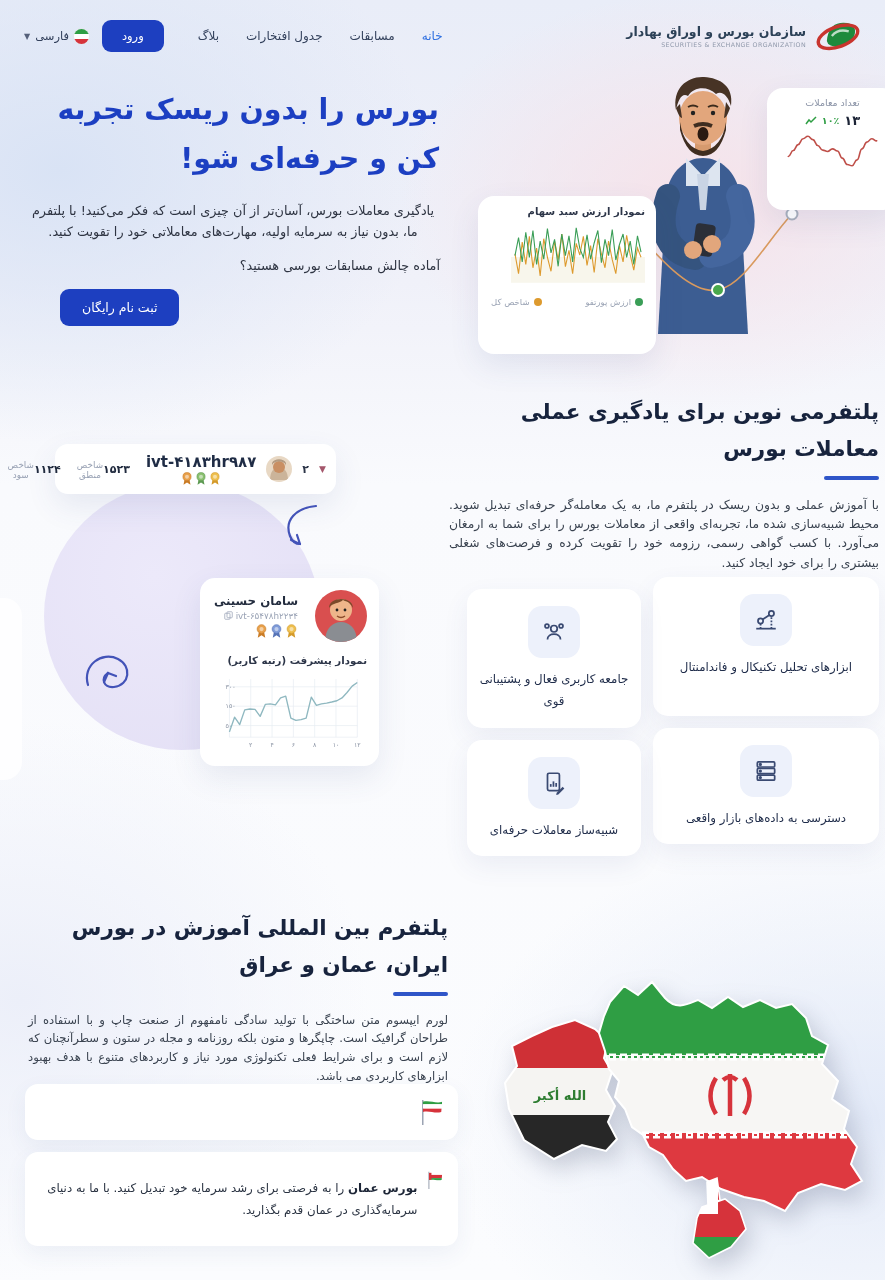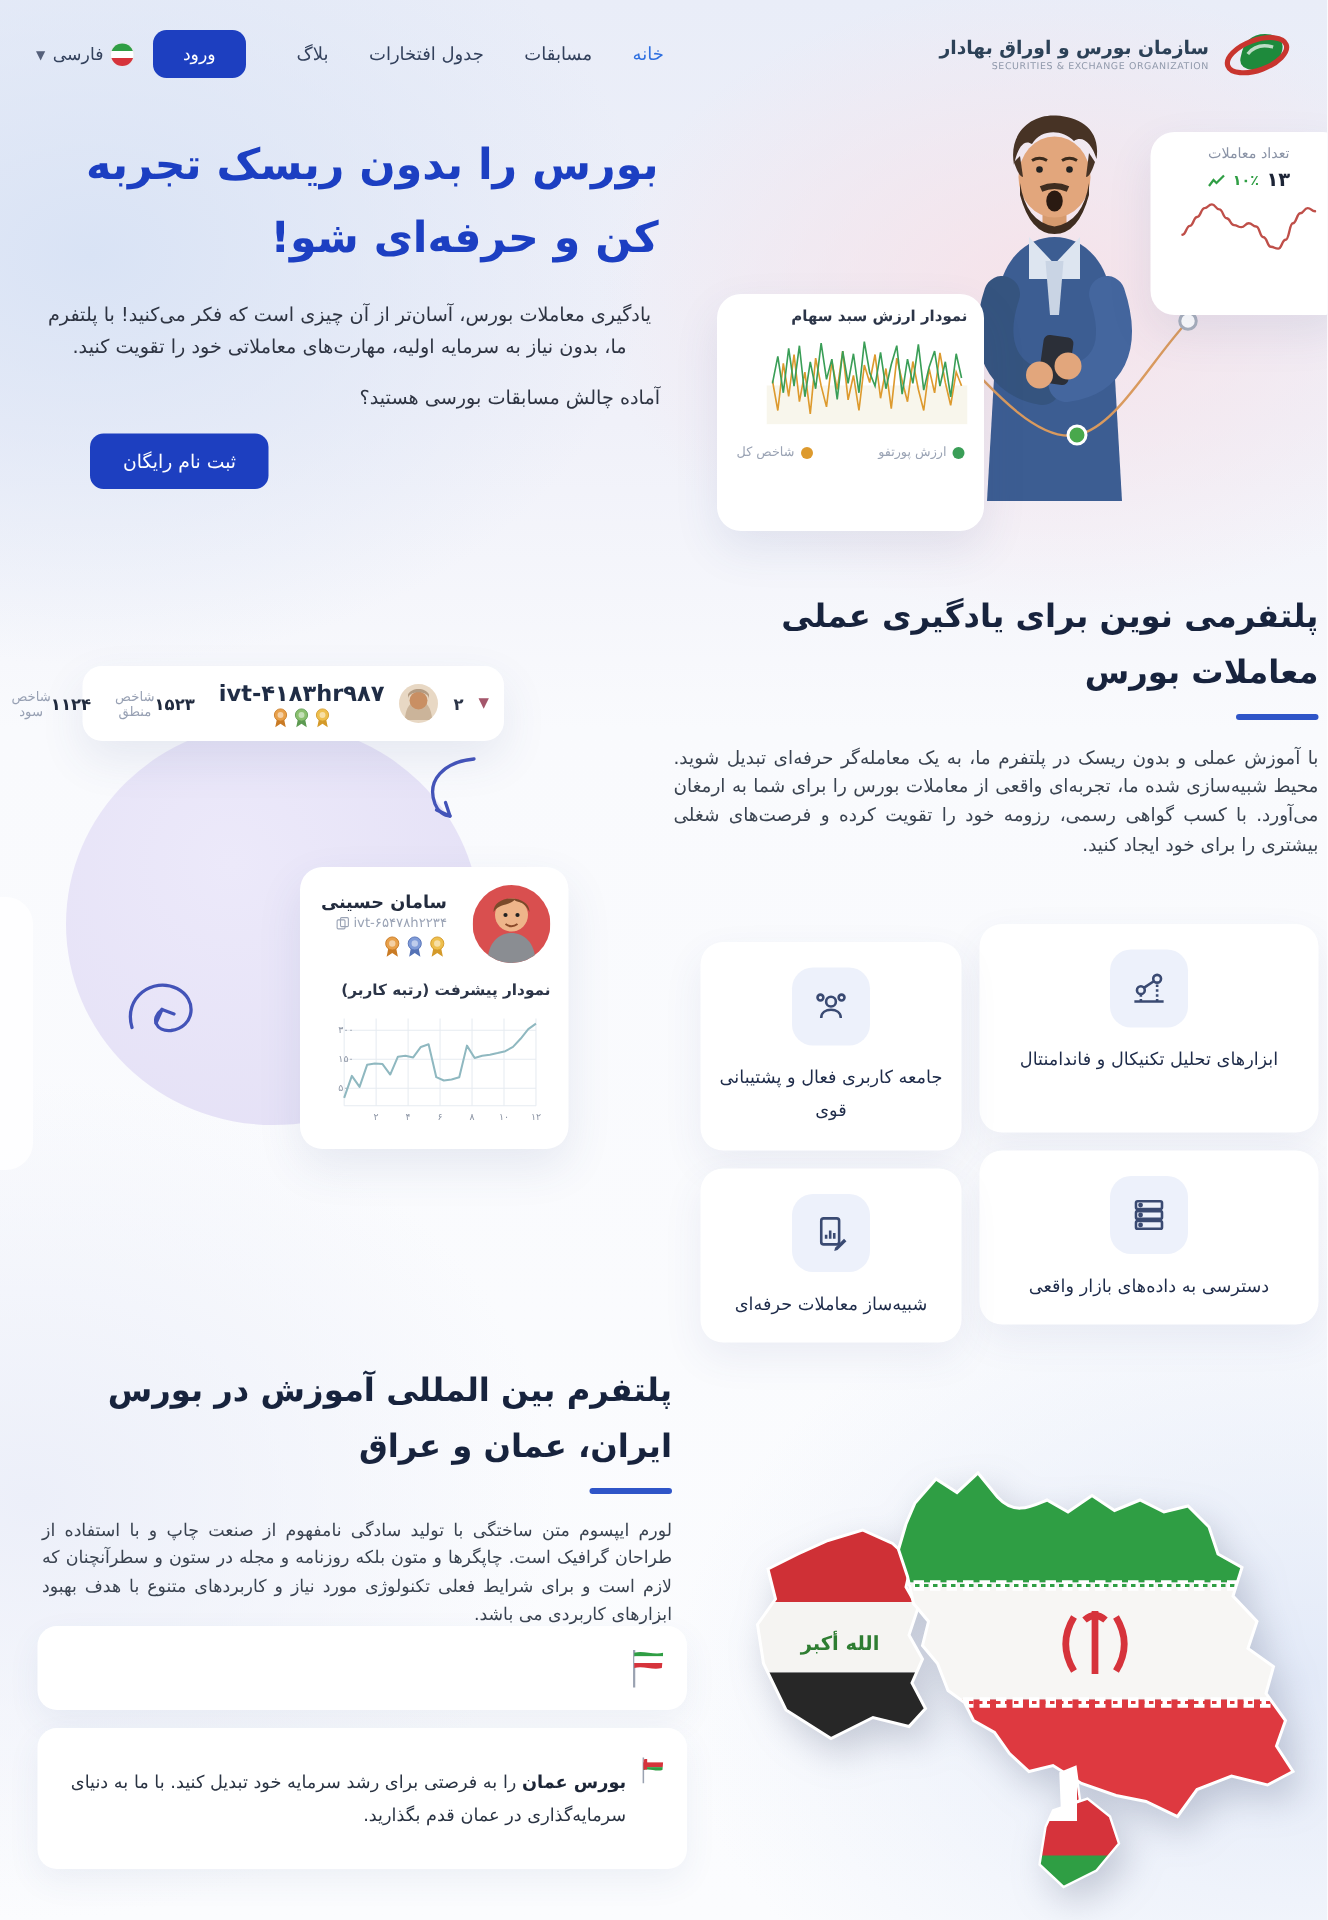--- a/index.html
+++ b/index.html
@@ -40,21 +40,21 @@
   .portfolio-card{left:478px;top:196px;width:156px;height:138px;padding:10px 11px;z-index:6;}
   .pf-title{font-size:10px;font-weight:bold;color:#2c3548;text-align:right;}
   .legend{display:flex;justify-content:space-between;margin-top:8px;padding:0 2px;}
   .legend .item{display:flex;align-items:center;gap:4px;font-size:8.5px;color:#9aa3b4;}
   .dot{width:8px;height:8px;border-radius:50%;display:inline-block;}
   
   .platform-head{position:absolute;top:394px;right:6px;width:430px;text-align:right;}
   .platform-head h2,.intl-head h2{margin:0;font-size:21.5px;line-height:1.7;color:#17233d;font-weight:bold;}
   .underline{width:55px;height:3.5px;background:#2f55c8;border-radius:3px;margin:9px 0 0 auto;}
   .platform-head p{margin:16px 0 0;font-size:12.3px;line-height:1.58;color:#3a4350;text-align:justify;}
-  .features{position:absolute;top:616px;right:6px;width:412px;display:grid;grid-template-columns:226px 174px;column-gap:12px;row-gap:12px;}
+  .features{position:absolute;top:577px;right:6px;width:412px;display:grid;grid-template-columns:226px 174px;column-gap:12px;row-gap:12px;}
   .feature{background:#fff;border-radius:15px;box-shadow:0 10px 26px rgba(60,80,140,.08);padding:17px 12px 15px;display:flex;flex-direction:column;align-items:center;gap:11px;}
   .feature:nth-child(even){transform:translateY(12px);}
   .chip{width:52px;height:52px;border-radius:14px;background:#edf1fb;display:flex;align-items:center;justify-content:center;}
   .feature .lbl{font-size:11.8px;color:#1e2b49;line-height:1.85;text-align:center;}
   
   .lavender{left:44px;top:482px;width:276px;height:268px;border-radius:50%;background:radial-gradient(circle at 40% 35%,#ece9fa,#e3dff5);z-index:1;}
   .offcard{left:-34px;top:598px;width:56px;height:182px;background:#ffffffcc;border-radius:18px;z-index:2;}
   .leader-card{left:55px;top:444px;width:281px;height:50px;z-index:6;display:flex;align-items:center;gap:10px;padding:0 10px;box-sizing:border-box;border-radius:13px;}
   .leader-card .chev2{font-size:9px;color:#a4566b;}
   .rank{font-size:11px;color:#2c3548;font-weight:bold;}

